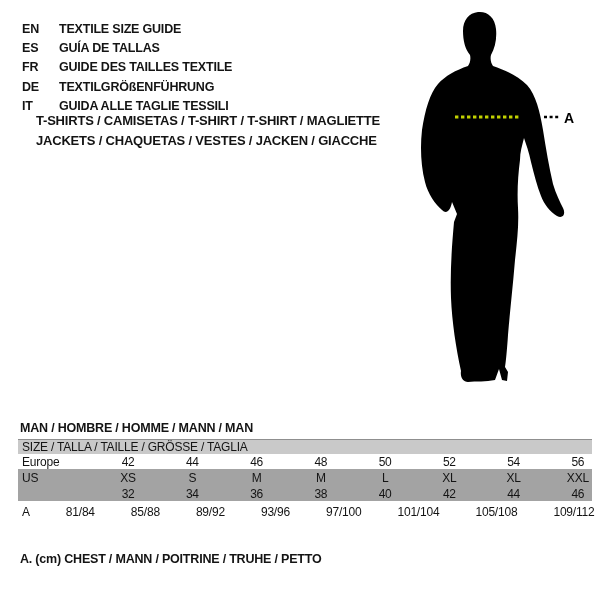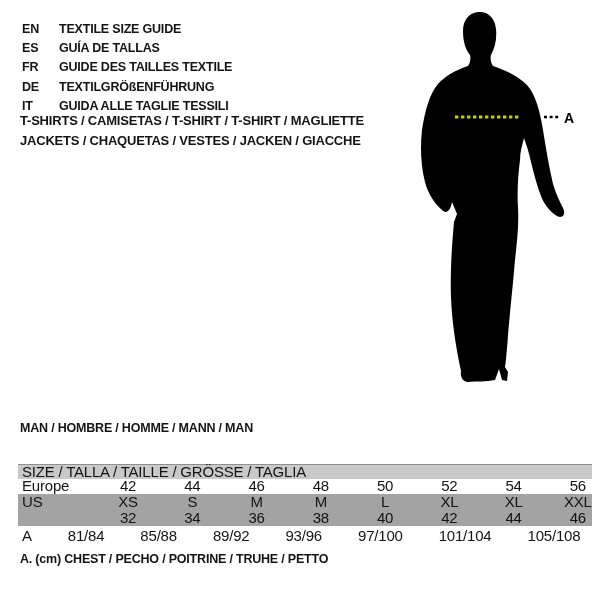--- a/index.html
+++ b/index.html
@@ -7,30 +7,30 @@
   .canvas { position:relative; width:600px; height:600px; background:#ffffff; overflow:hidden; }
 
   
   .lang-block { position:absolute; left:22px; top:13px;margin-top:7px; }
   .lang-row { display:flex; font-weight:bold; font-size:12.5px; line-height:19.2px; letter-spacing:-0.2px; }
   .lang-code { width:37px; }
   .lang-label { white-space:nowrap; }
 
   
   .cat-block { position:absolute; left:20px; top:111px; }
-  .cat-line { font-weight:bold; font-size:13px; line-height:20px; letter-spacing:-0.2px; white-space:nowrap; }
+  .cat-line { font-weight:bold; font-size:13px; line-height:20px; letter-spacing:-0.2px; white-space:nowrap;margin-left:16px; }
 
   
   .figure-wrap { position:absolute; left:408px; top:0; width:192px; height:400px; }
 
   
   .section-title { position:absolute; left:20px; top:421px; font-weight:bold; font-size:12.5px; letter-spacing:-0.2px; }
 
   
-  .size-table { position:absolute; left:18px; top:464px; width:574px; font-size:15px; letter-spacing:-0.2px; }
+  .size-table { position:absolute; left:18px; top:439px; width:574px; font-size:12px; letter-spacing:-0.2px; }
   .tbl-header { background:#c9c9c9; border-top:1px solid #8f8f8f; height:15px; line-height:14px; padding-left:4px; white-space:nowrap; }
   .tbl-row { display:flex; align-items:flex-end;gap:36px; }
   .tbl-row.shade { background:#a3a3a3; }
   .row-europe { height:15px; }
   .row-us { height:16px; }
   .row-num { height:16px; }
   .row-a { height:18px; }
   .tbl-label { width:60px; padding-left:4px; }
   .tbl-cell { flex:1; text-align:center; }
 
@@ -157,15 +157,15 @@
       <span class="tbl-cell">85/88</span>
       <span class="tbl-cell">89/92</span>
       <span class="tbl-cell">93/96</span>
       <span class="tbl-cell">97/100</span>
       <span class="tbl-cell">101/104</span>
       <span class="tbl-cell">105/108</span>
       <span class="tbl-cell">109/112</span>
     </div>
   </div>
 
-  <div class="footnote">A. (cm) CHEST / PECHO / POITRINE / TRUHE / PETTO</div>
+  <div class="footnote">A. (cm) CHEST / MANN / POITRINE / TRUHE / PETTO</div>
 
 </div>
 
 </body></html>

